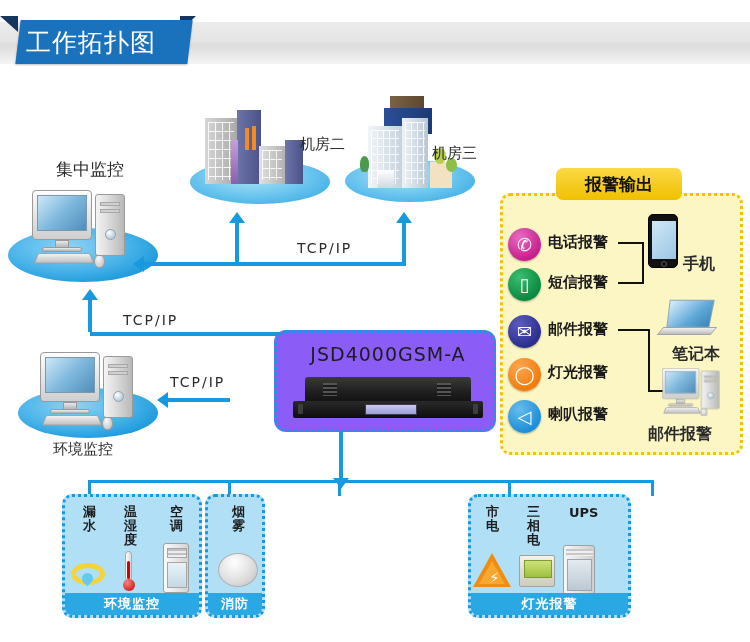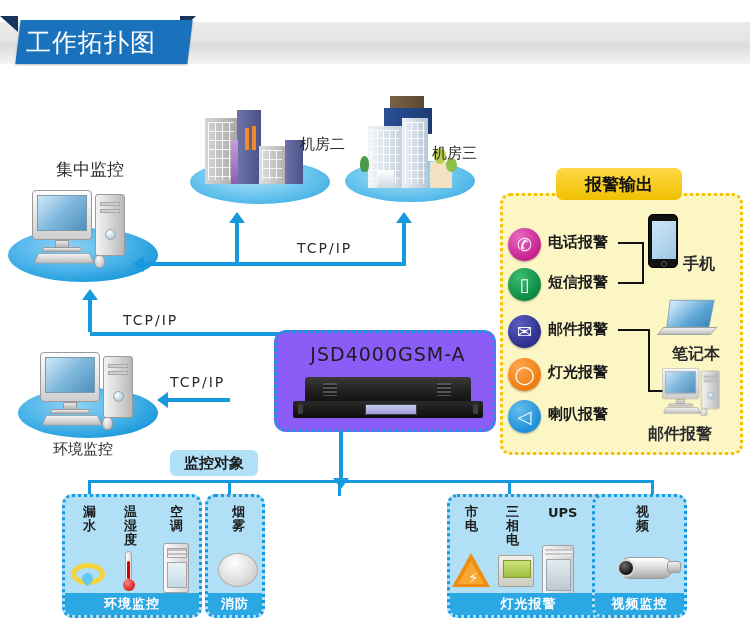--- a/index.html
+++ b/index.html
@@ -436,21 +436,20 @@
     <div class="keyboard"></div>
       <div class="mouse"></div>
     <div class="tower">
       <div class="tower-slot" style="top:7px;"></div>
       <div class="tower-slot" style="top:14px;"></div>
       <div class="tower-knob"></div>
     </div>
   </div>
   <div class="lbl cn" style="left:648px; top:424px; font-size:16px; font-weight:700;">邮件报警</div>
 
-  <div class="mon-tag">监控对象</div>
 
   <div class="aline" style="left:88px; top:480px; width:566px; height:3px;"></div>
   <div class="aline" style="left:88px; top:480px; width:3px; height:16px;"></div>
   <div class="aline" style="left:228px; top:480px; width:3px; height:16px;"></div>
   <div class="aline" style="left:338px; top:480px; width:3px; height:16px;"></div>
   <div class="aline" style="left:508px; top:480px; width:3px; height:16px;"></div>
   <div class="aline" style="left:651px; top:480px; width:3px; height:16px;"></div>
 
   <div class="mbox" style="left:62px; width:140px;">
     <div class="vlabel" style="left:17px; top:8px;">漏水</div>
@@ -471,40 +470,33 @@
     <div class="mbox-foot">环境监控</div>
   </div>
 
   <div class="mbox" style="left:205px; width:60px;">
     <div class="vlabel" style="left:23px; top:8px;">烟雾</div>
     <div class="smoke-det" style="left:10px; top:56px;"></div>
     <div class="mbox-foot">消防</div>
   </div>
 
 
-  <div class="mbox" style="left:447px; width:163px;">
+  <div class="mbox" style="left:468px; width:163px;">
     <div class="vlabel" style="left:14px; top:8px;">市电</div>
     <div class="vlabel" style="left:55px; top:8px;">三相电</div>
     <div class="hlabel" style="left:88px; top:8px;margin-left:10px;">UPS</div>
 
     <div class="warn-tri" style="left:2px; top:56px;"></div>
     <div class="warn-tri-in" style="left:8px; top:64px;"></div>
     <div style="position:absolute; left:18px; top:72px; color:#fff; font-size:15px; font-weight:700;">⚡</div>
 
     <div class="meter" style="left:48px; top:58px;">
       <div class="meter-scr"></div>
     </div>
     <div class="ups" style="left:92px; top:48px;">
       <div class="ups-top"></div>
         <div class="ups-door"></div>
     </div>
     <div class="mbox-foot">灯光报警</div>
   </div>
 
-  <div class="mbox" style="left:592px; width:95px;">
-    <div class="vlabel" style="left:40px; top:8px;">视频</div>
-    <div class="cam-body" style="left:24px; top:60px;"></div>
-    <div class="cam-lens" style="left:22px; top:62px;"></div>
-    <div class="cam-tail" style="left:72px; top:64px;"></div>
-    <div class="mbox-foot">视频监控</div>
-  </div>
 
 </div>
 
 </body></html>

